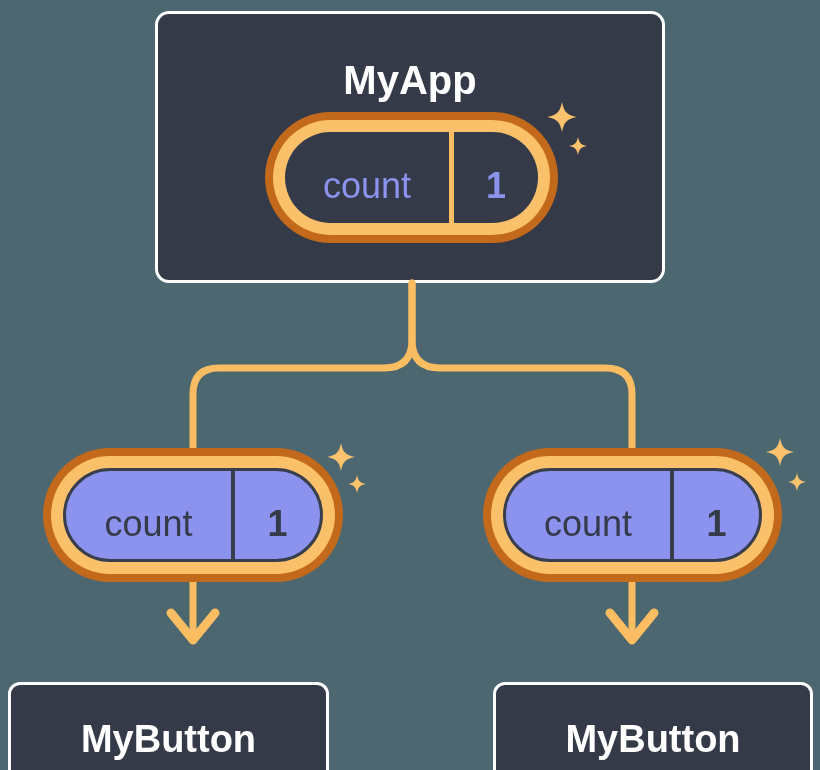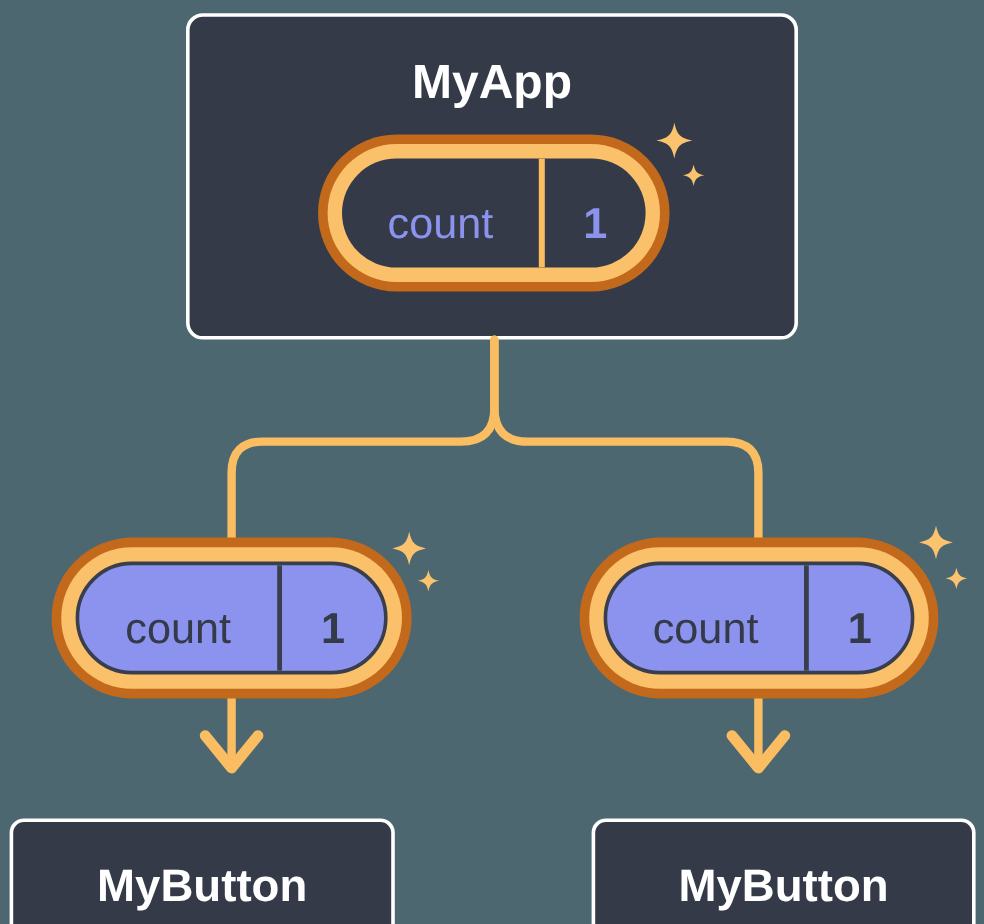--- a/index.html
+++ b/index.html
@@ -20,21 +20,21 @@
     background: #343A48;
     border: 3px solid #FFFFFF;
     z-index: 1;
   }
   .node-app {
     left: 155px; top: 11px;
     width: 510px; height: 272px;
     border-radius: 14px;
   }
   .node-app .node-title {
-    margin-top: 33px;
+    margin-top: 44px;
     text-align: center;
     color: #FFFFFF;
     font-size: 40px;
     font-weight: 700;
   }
   .node-button {
     top: 682px;
     height: 115px;
     border-radius: 12px;
     display: flex;

